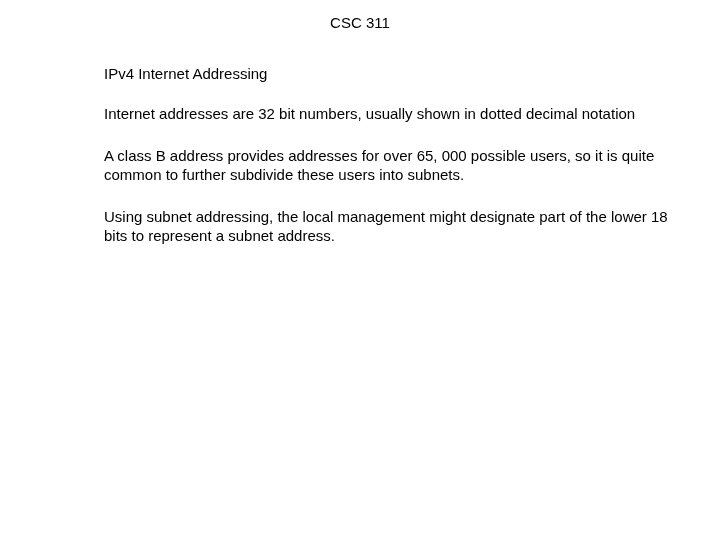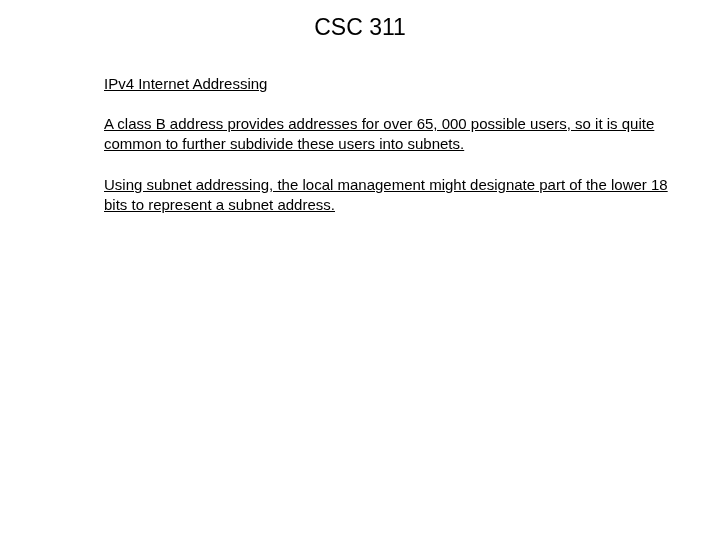--- a/index.html
+++ b/index.html
@@ -11,43 +11,43 @@
       width: 720px;
       height: 540px;
       background: #ffffff;
       font-family: Arial, Helvetica, sans-serif;
       color: #000000;
       padding: 14px 0 0 0;
       overflow: hidden;
     }
     .title {
       text-align: center;
-      font-size: 23px;
+      font-size: 15px;
       font-weight: normal;
       margin-bottom: 34px;
     }
     .content {
       padding-left: 104px;
       padding-right: 38px;
-      text-decoration: underline;
     }
     .subtitle {
       font-size: 15px;
       font-weight: normal;
       margin-bottom: 22px;
     }
     .para {
       font-size: 15px;
       font-weight: normal;
       margin-bottom: 22px;
       line-height: 1.3;
     }
   </style>
 </head>
 <body>
 
 <div class="title">CSC 311</div>
 
 <div class="content">
   <div class="subtitle">IPv4 Internet Addressing</div>
+  <div class="para">Internet addresses are 32 bit numbers, usually shown in dotted decimal notation</div>
   <div class="para">A class B address provides addresses for over 65, 000 possible users, so it is quite common to further subdivide these users into subnets.</div>
   <div class="para">Using subnet addressing, the local management might designate part of the lower 18 bits to represent a subnet address.</div>
 </div>
 
 </body></html>

